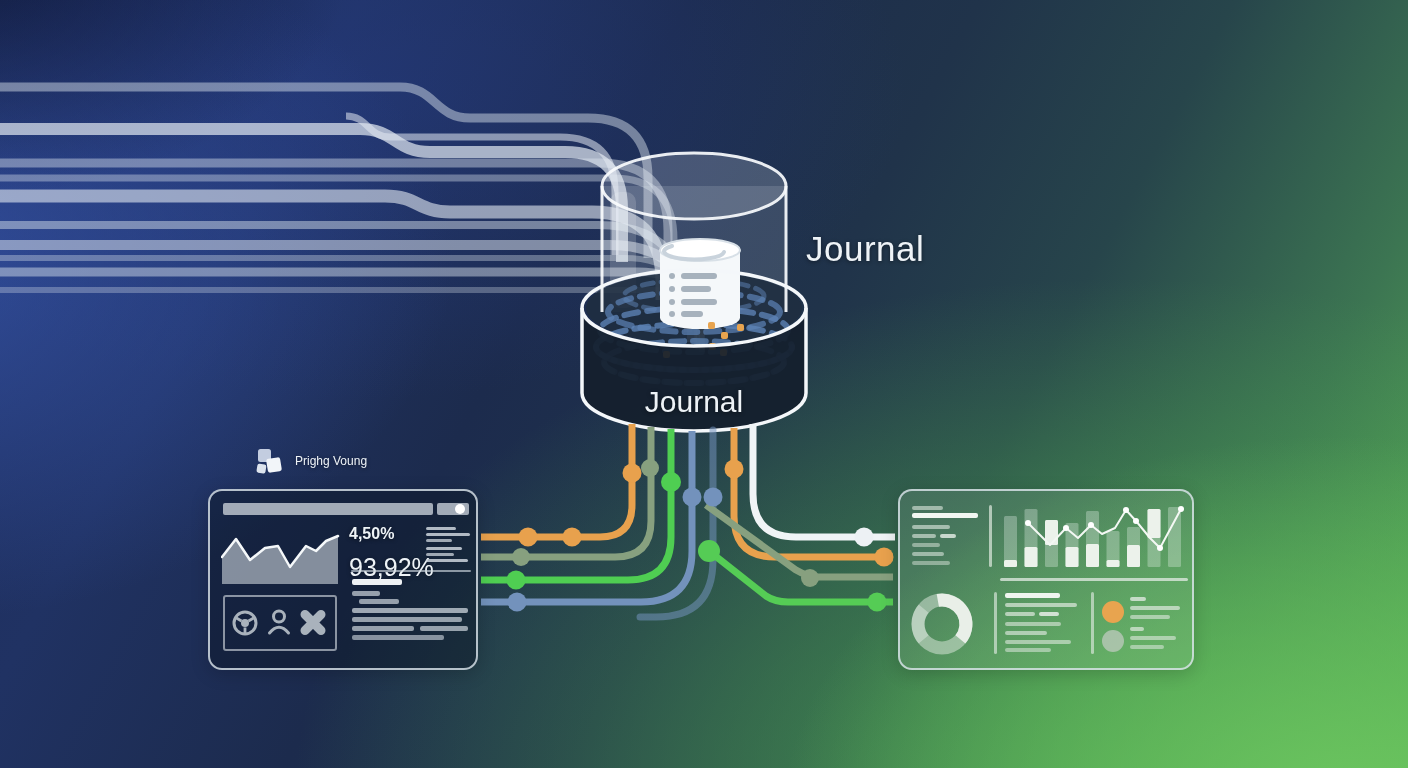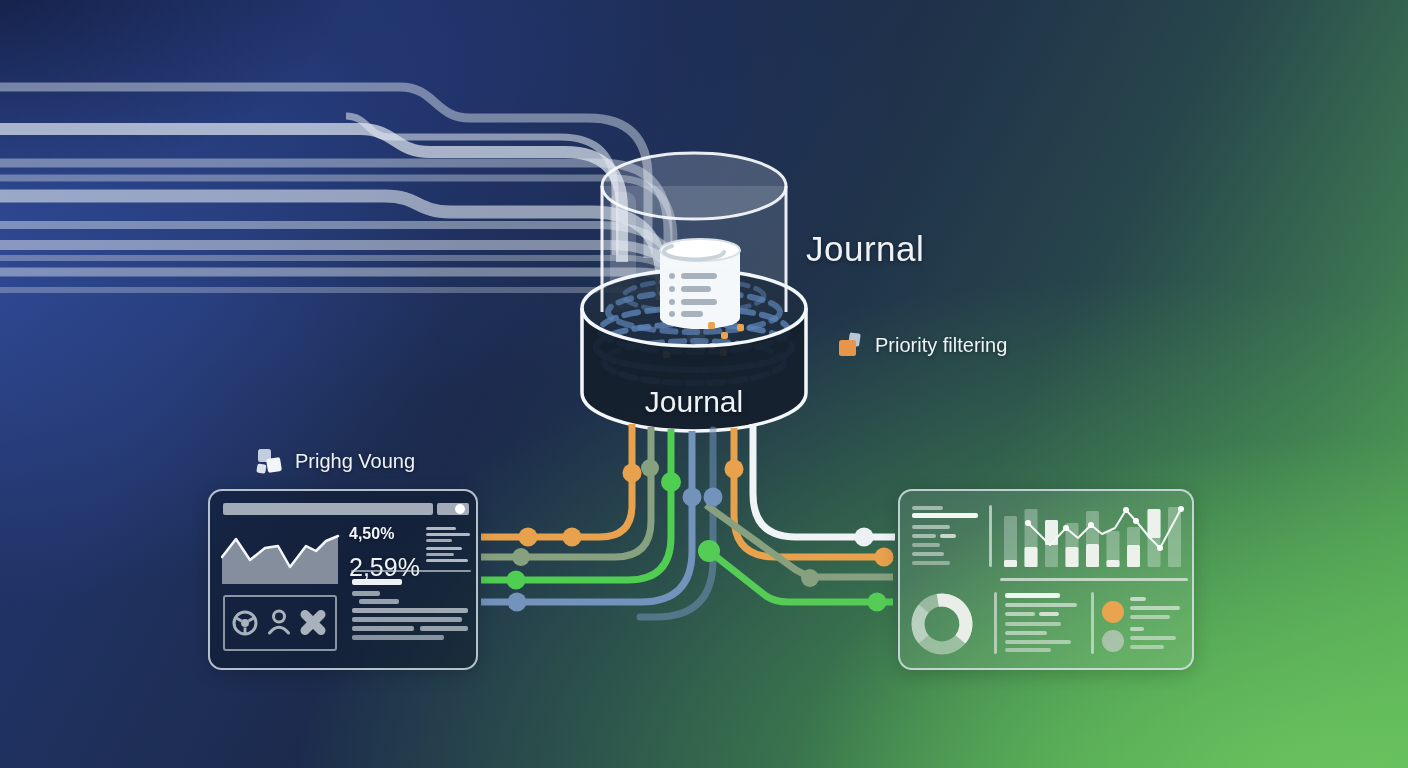--- a/index.html
+++ b/index.html
@@ -18,21 +18,21 @@
   .label{color:#eef3f7;text-shadow:0 1px 4px rgba(0,0,0,.45);}
   .panel{
     position:absolute;border:2.5px solid rgba(219,228,234,.82);border-radius:14px;
     box-sizing:border-box;box-shadow:0 4px 18px rgba(0,0,0,.18);
   }
   .panel-left{background:rgba(11,22,38,.46);}
   .panel-right{background:rgba(232,244,236,.10);}
   .skl{position:absolute;border-radius:2px;background:#cdd5dd;}
   .sklg{position:absolute;border-radius:2px;background:#dfe9e0;}
   .hdr{display:flex;align-items:center;gap:11px;}
-  .hdr .txt{font-size:20px;font-weight:500;}
+  .hdr .txt{font-size:12px;font-weight:500;}
   .legend-row{display:flex;align-items:center;gap:11px;}
   .legend-row .txt{font-size:20px;}
   svg{display:block;}
 </style>
 </head>
 <body>
 
 <div id="stage">
 
   <svg class="abs" style="left:0;top:0" width="1408" height="768" viewBox="0 0 1408 768">
@@ -138,27 +138,20 @@
       <circle cx="810" cy="578" r="9" fill="#87A07F"></circle>
       <circle cx="709" cy="551" r="11" fill="#55CC55"></circle>
       <circle cx="877" cy="602" r="9.5" fill="#55CC55"></circle>
     </g>
   </svg>
 
   <div class="abs label" style="left:806px;top:229px;font-size:35px;font-weight:500;letter-spacing:.5px;">Journal</div>
 
   <div class="abs label" style="left:584px;top:385px;width:220px;text-align:center;font-size:30px;">Journal</div>
 
-  <div class="abs legend-row" style="left:836px;top:331px;">
-    <svg width="28" height="28">
-      <rect x="13" y="2" width="11" height="13" rx="2" fill="#b9c6d8" transform="rotate(8 18 8)"></rect>
-      <rect x="3" y="9" width="17" height="16" rx="2.5" fill="#E8954A"></rect>
-    </svg>
-    <span class="txt label">Priority filtering</span>
-  </div>
 
 
   <div class="abs hdr" style="left:254px;top:446px;">
     <svg width="30" height="30">
       <rect x="4" y="3" width="13" height="13" rx="2.5" fill="#c3cde0"></rect>
       <rect x="13" y="12" width="14" height="14" rx="2.5" fill="#f2f5f9" transform="rotate(-9 20 19)"></rect>
       <rect x="3" y="18" width="9" height="9" rx="2" fill="#dde4ee" transform="rotate(9 7 22)"></rect>
     </svg>
     <span class="txt label">Prighg Voung</span>
   </div>
@@ -168,21 +161,21 @@
     <div class="skl" style="left:13px;top:12px;width:210px;height:12px;background:rgba(182,190,200,.88);"></div>
     <div class="skl" style="left:227px;top:12px;width:32px;height:12px;background:rgba(182,190,200,.88);"></div>
     <div class="skl" style="left:245px;top:13px;width:10px;height:10px;border-radius:50%;background:#fff;"></div>
 
     <svg class="abs" id="area-chart-svg" style="left:11px;top:41px;" width="124" height="56">
         <polygon points="1,25 15,7 29,28 44,16 57,14 69,35 85,14 95,19 105,9 117,4 117,52 1,52" fill="rgba(160,170,181,0.8)"></polygon>
         <polyline points="1,25 15,7 29,28 44,16 57,14 69,35 85,14 95,19 105,9 117,4" fill="none" stroke="#f5f8fa" stroke-width="2.5" stroke-linejoin="round" stroke-linecap="round"></polyline>
       </svg>
 
     <div class="abs label" style="left:139px;top:34px;font-size:16px;font-weight:700;">4,50%</div>
-    <div class="abs label" style="left:139px;top:62px;font-size:25px;font-weight:500;">2,59%</div>
+    <div class="abs label" style="left:139px;top:62px;font-size:25px;font-weight:500;">93,92%</div>
 
     <div class="skl" style="left:216px;top:36px;width:30px;height:2.5px;opacity:.85;"></div>
     <div class="skl" style="left:216px;top:42px;width:44px;height:2.5px;opacity:.85;"></div>
     <div class="skl" style="left:216px;top:48px;width:26px;height:2.5px;opacity:.75;"></div>
     <div class="skl" style="left:216px;top:56px;width:36px;height:2.5px;opacity:.85;"></div>
     <div class="skl" style="left:216px;top:62px;width:28px;height:2.5px;opacity:.75;"></div>
     <div class="skl" style="left:216px;top:68px;width:42px;height:2.5px;opacity:.85;"></div>
 
     <div class="skl" style="left:141px;top:79px;width:120px;height:2px;opacity:.65;"></div>
 

